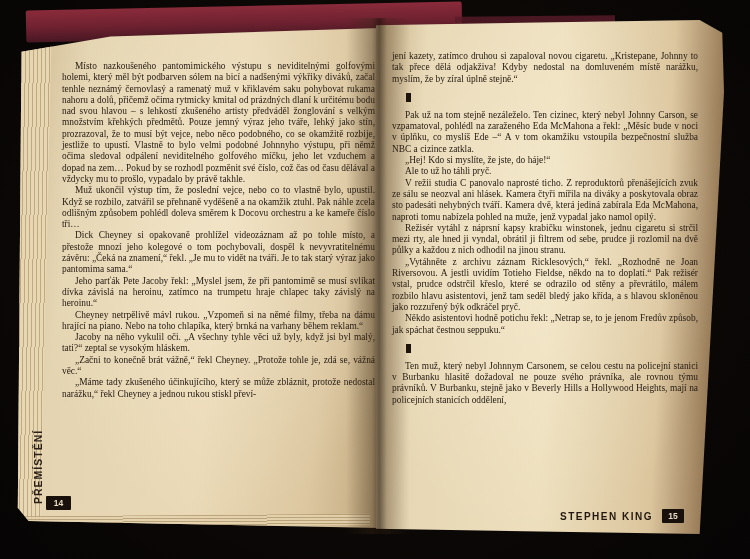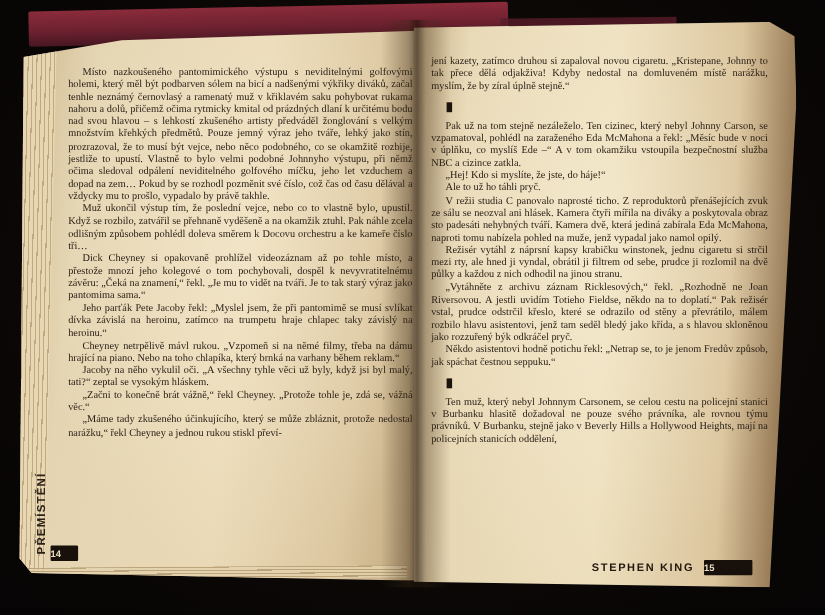--- a/index.html
+++ b/index.html
@@ -47,21 +47,21 @@
   p.noindent{text-indent:0;}
   .vertical-title{
     position:absolute;left:16px;top:388px;height:92px;width:16px;
     writing-mode:vertical-rl;transform:rotate(180deg);
     font-family:"Liberation Sans","DejaVu Sans",sans-serif;
     font-weight:bold;font-size:10.5px;letter-spacing:1px;color:#2b2118;
   }
   .pagenum-box{
     position:absolute;background:#17100b;color:#e9dcc2;
     font-family:"Liberation Sans","DejaVu Sans",sans-serif;
-    font-weight:bold;font-size:8.5px;
+    font-weight:bold;font-size:8.5px;text-align:center;
     padding:2px 0;border-radius:1px;
   }
   .pagenum-left{left:30px;top:472px;width:25px;}
   
   .right-page{
     position:absolute;left:376px;top:20px;width:348px;height:514px;
     background:
       radial-gradient(ellipse at 45% 40%, rgba(255,248,228,.38), rgba(0,0,0,0) 72%),
       linear-gradient(93deg,#c3ab82 0%,#e7d7b4 14%,#eddfbd 50%,#dbc59d 80%,#8d6f4c 96%,#5a4128 100%);
     clip-path:polygon(0 1%,93% 0,99.5% 2.5%,100% 14%,93% 100%,0 99%);
@@ -72,21 +72,21 @@
     font-size:9.4px;line-height:11.3px;color:#241a12;text-align:justify;
   }
   .divider{
     width:5px;height:9px;background:#1c130c;margin:8px 0 8px 14px;
   }
   .right-footer{
     position:absolute;right:40px;top:489px;display:flex;align-items:center;gap:9px;
     font-family:"Liberation Sans","DejaVu Sans",sans-serif;
   }
   .running-title{font-weight:bold;font-size:10px;letter-spacing:1.5px;color:#22180f;margin-left:41px;}
-  .pagenum-right{position:static;width:44px;}
+  .pagenum-right{position:static;width:22px;}
   
   .gutter{
     position:absolute;left:346px;top:18px;width:64px;height:516px;pointer-events:none;
     background:linear-gradient(90deg,rgba(58,40,20,0) 0%,rgba(58,40,20,.38) 40%,rgba(30,18,8,.6) 52%,rgba(58,40,20,.3) 64%,rgba(58,40,20,0) 100%);
   }
 </style>
 </head>
 <body>
 
 <div class="scene">

